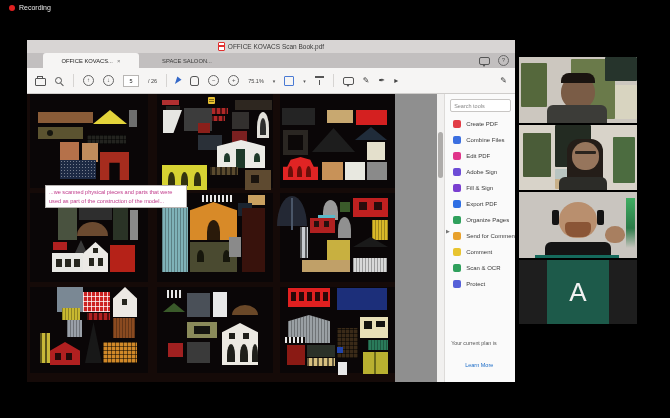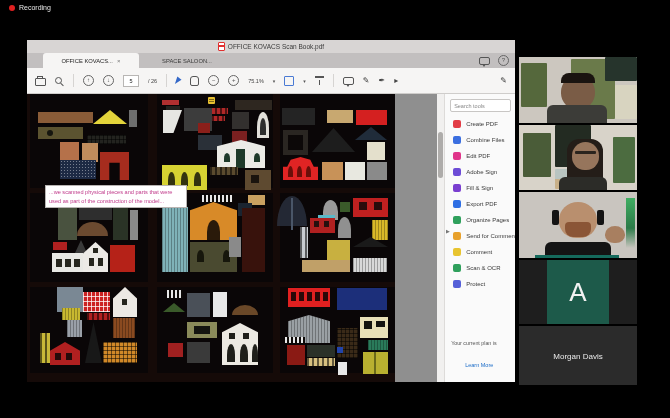--- a/index.html
+++ b/index.html
@@ -420,18 +420,15 @@
       <div class="glitch"></div>
       <div class="teal-strip"></div>
     </div>
 
     <div class="tile" style="top:260px;height:64px">
       <div class="tile-a-square">
         <span class="tile-a-letter">A</span>
       </div>
     </div>
 
-    <div class="tile" style="top:326px;height:59px;background:#2b2b2b">
-      <div class="tile-name">Morgan Davis</div>
-    </div>
 
   </div>
 </div>
 
 </body></html>

